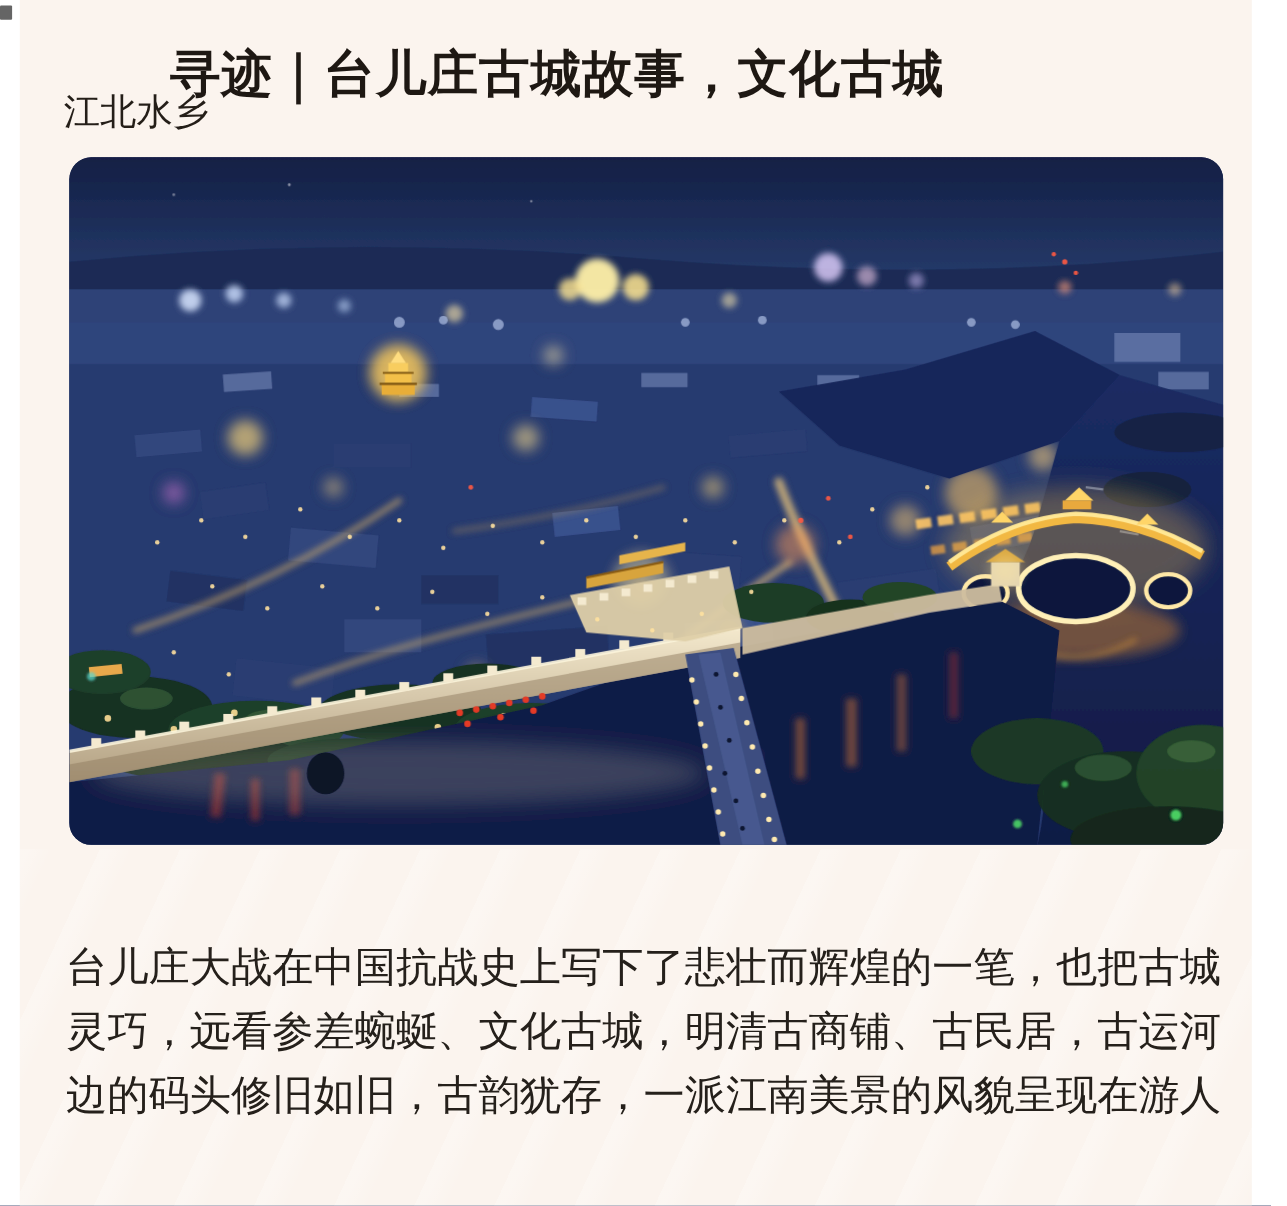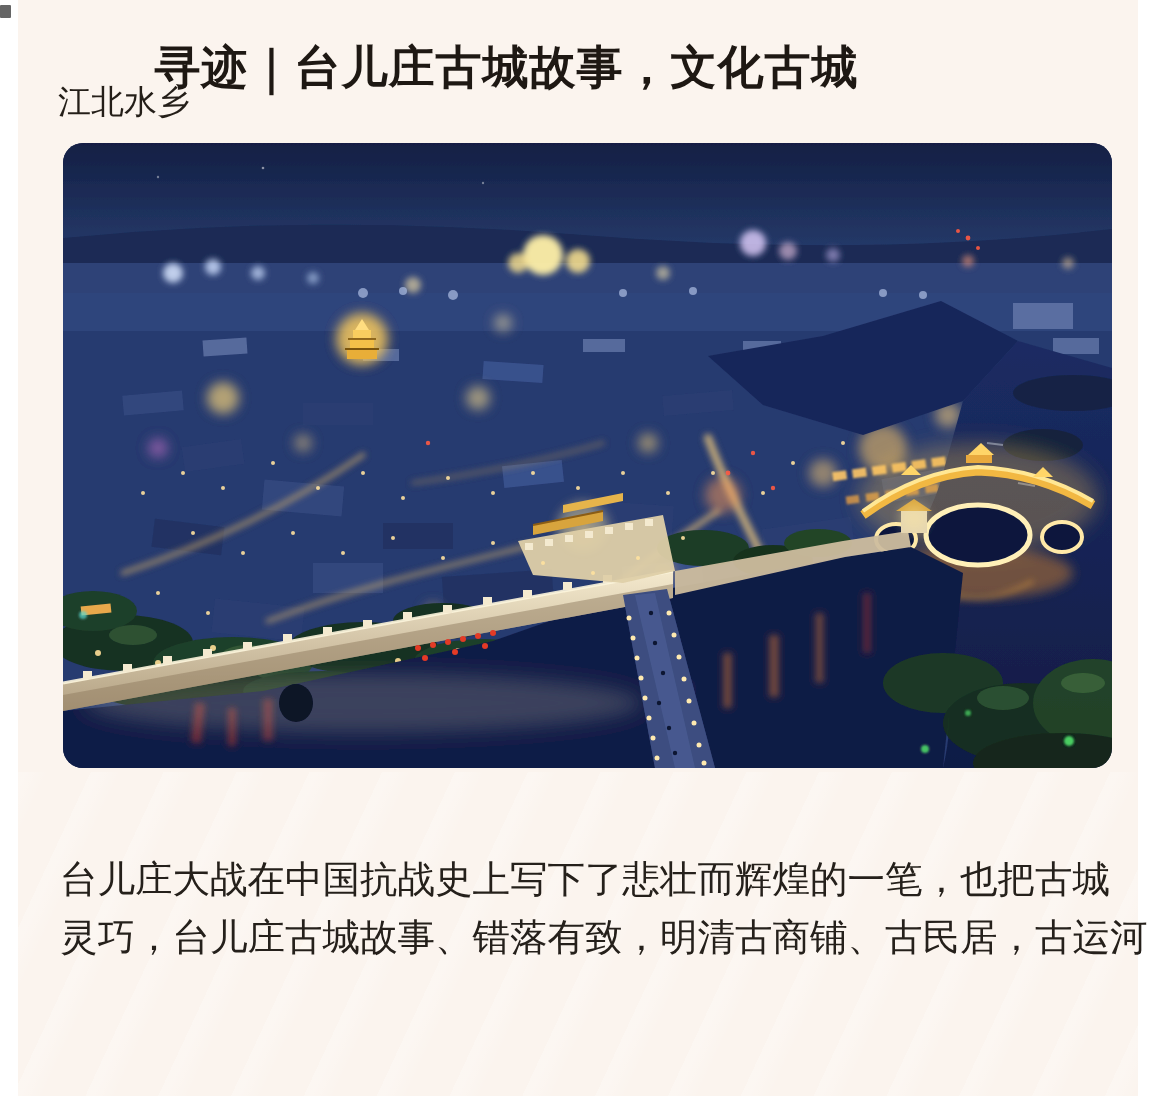--- a/index.html
+++ b/index.html
@@ -415,14 +415,15 @@
       <circle cx="895" cy="88" r="2"></circle>
     </g>
   </g>
 </svg>
 </figure>
 
 <div class="watermark"></div>
 
 <div class="paragraph">
   <div>台儿庄大战在中国抗战史上写下了悲壮而辉煌的一笔，也把古城</div>
-  <div>灵巧，台儿庄古城故事、错落有致，明清古商铺、古民居，古运河</div>
+  <div>灵巧，远看参差蜿蜒、文化古城，明清古商铺、古民居，古运河</div>
+  <div>边的码头修旧如旧，古韵犹存，一派江南美景的风貌呈现在游人</div>
 </div>
 
 </body></html>

